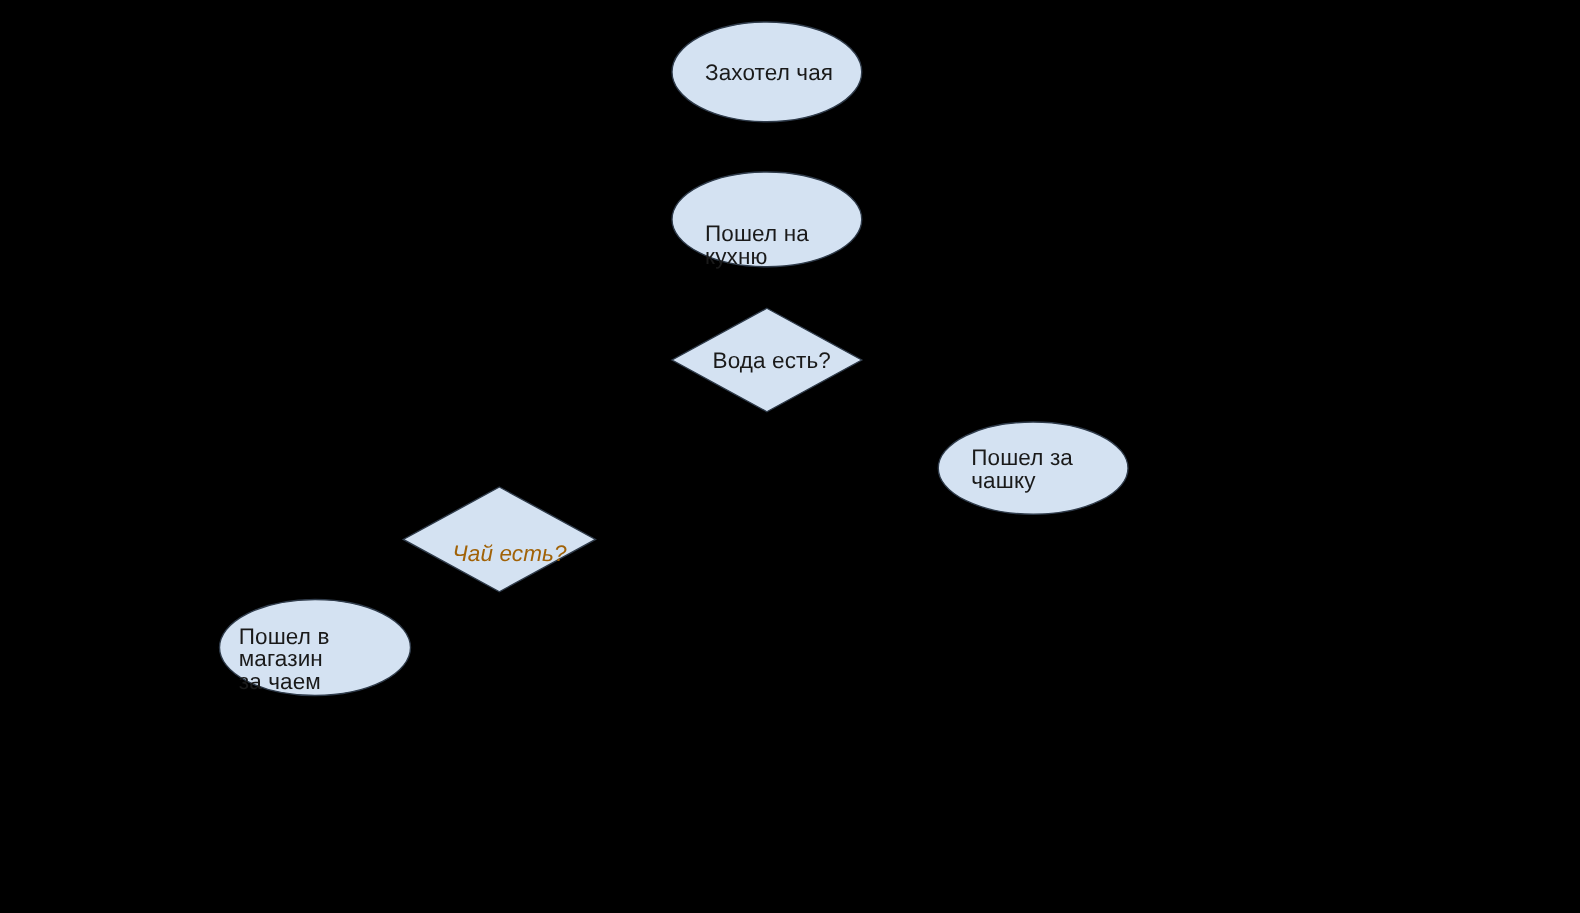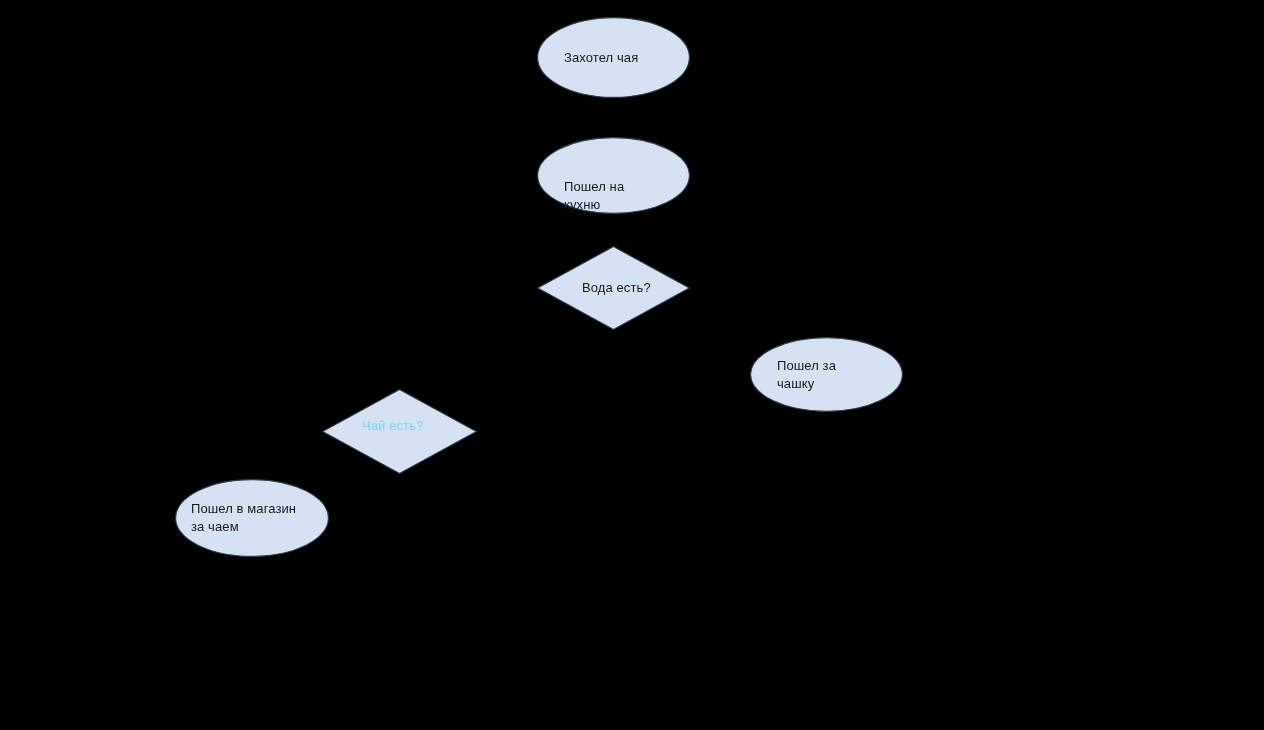--- a/index.html
+++ b/index.html
@@ -26,21 +26,21 @@
   }
   .node .shape-svg {
     position: absolute;
     left: 0;
     top: 0;
     overflow: visible;
   }
   .node .label {
     position: absolute;
     color: #1a1a1a;
-    font-size: 13px;
+    font-size: 18px;
     line-height: 18px;
     white-space: pre-line;
     text-align: left;
     letter-spacing: 0.1px;
   }
 </style>
 </head>
 <body>
 
 <div id="canvas" style="background: rgb(0, 0, 0);">
@@ -54,34 +54,34 @@
       <svg class="shape-svg" width="153" height="77" viewBox="0 0 153 77">
         <ellipse cx="76.5" cy="38.5" rx="75.9" ry="37.9" fill="#d4e2f2" stroke="#2f3b4a" stroke-width="1.1"></ellipse>
       </svg>
       <div class="label" style="left: 27px; top: 21px; color: rgb(26, 26, 26); margin-top: 20px;">Пошел на
 кухню</div>
     </div>
     <div class="node" style="left: 537px; top: 246px; width: 153px; height: 84px;">
       <svg class="shape-svg" width="153" height="84" viewBox="0 0 153 84">
         <polygon points="76.5,0.6 152.4,42 76.5,83.4 0.6,42" fill="#d4e2f2" stroke="#2f3b4a" stroke-width="1.1"></polygon>
       </svg>
-      <div class="label" style="left: 45px; top: 33px; color: rgb(26, 26, 26);">Вода есть?</div>
+      <div class="label" style="left: 33px; top: 33px; color: rgb(26, 26, 26);">Вода есть?</div>
     </div>
     <div class="node" style="left: 750px; top: 337px; width: 153px; height: 75px;">
       <svg class="shape-svg" width="153" height="75" viewBox="0 0 153 75">
         <ellipse cx="76.5" cy="37.5" rx="75.9" ry="36.9" fill="#d4e2f2" stroke="#2f3b4a" stroke-width="1.1"></ellipse>
       </svg>
       <div class="label" style="left: 27px; top: 20px; color: rgb(26, 26, 26);">Пошел за
 чашку</div>
     </div>
     <div class="node" style="left: 322px; top: 389px; width: 155px; height: 85px;">
       <svg class="shape-svg" width="155" height="85" viewBox="0 0 155 85">
         <polygon points="77.5,0.6 154.4,42.5 77.5,84.4 0.6,42.5" fill="#d4e2f2" stroke="#2f3b4a" stroke-width="1.1"></polygon>
       </svg>
-      <div class="label" style="left: 40px; top: 28px; color: #7dd3fc;">Чай есть?</div>
+      <div class="label" style="left: 40px; top: 45px; color: #a16207; font-style: italic;">Чай есть?</div>
     </div>
     <div class="node" style="left: 175px; top: 479px; width: 154px; height: 78px;">
       <svg class="shape-svg" width="154" height="78" viewBox="0 0 154 78">
         <ellipse cx="77" cy="39" rx="76.4" ry="38.4" fill="#d4e2f2" stroke="#2f3b4a" stroke-width="1.1"></ellipse>
       </svg>
       <div class="label" style="left: 16px; top: 21px; color: rgb(26, 26, 26);">Пошел в магазин
 за чаем</div>
     </div>
   </div>
 

